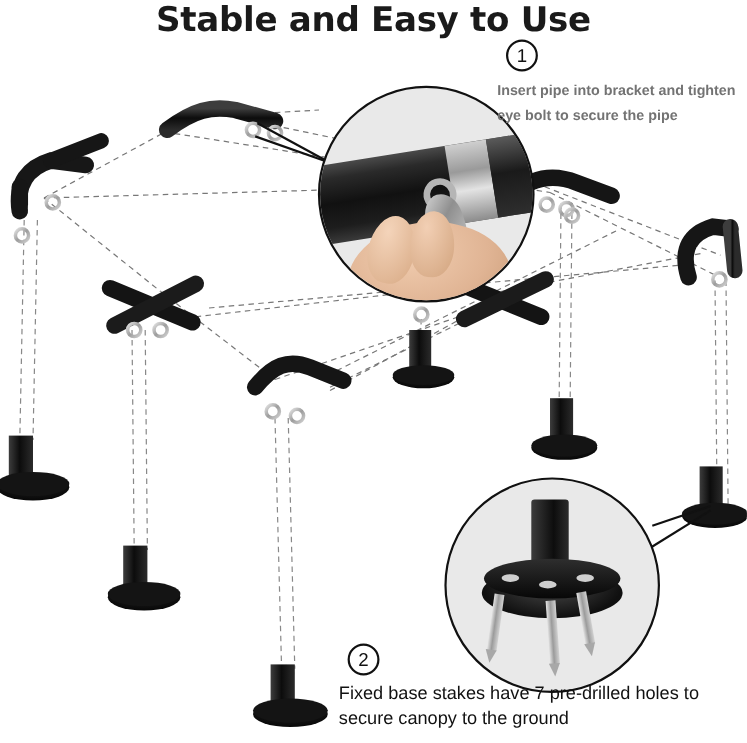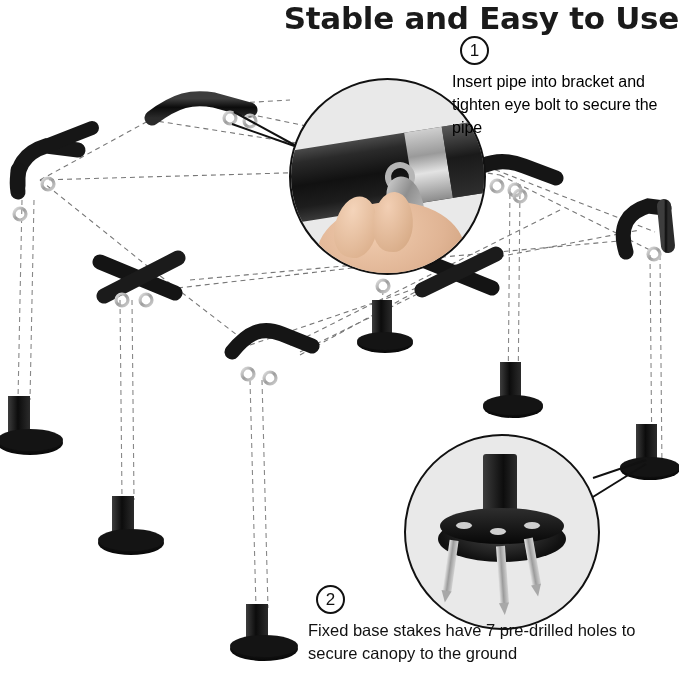--- a/index.html
+++ b/index.html
@@ -13,21 +13,21 @@
     height: 675px;
     background: #ffffff;
     overflow: hidden;
     font-family: "Liberation Sans", sans-serif;
   }
   #title {
     position: absolute;
     top: 0px;
     left: 0;
     width: 679px;
-    text-align: right;
+    text-align: center;
     font-family: "DejaVu Sans", sans-serif;
     font-weight: bold;
     font-size: 31px;
     letter-spacing: -0.3px;
     color: #1a1a1a;
     line-height: 36px;
   }
 
   
   #callout1-num {
@@ -43,23 +43,24 @@
     line-height: 25px;
     text-align: center;
     color: #111;
     font-family: "Liberation Sans", sans-serif;
   }
   #callout1-text {
     position: absolute;
     left: 452px;
     top: 70px;
     width: 225px;
-    font-size: 16px;
+    font-size: 13px;
     line-height: 23px;
-    color: #000000;
+    color: #737373;
+    font-weight: bold;
   }
 
   
   #callout2-num {
     position: absolute;
     left: 316px;
     top: 585px;
     width: 29px;
     height: 29px;
     border: 2px solid #111;

